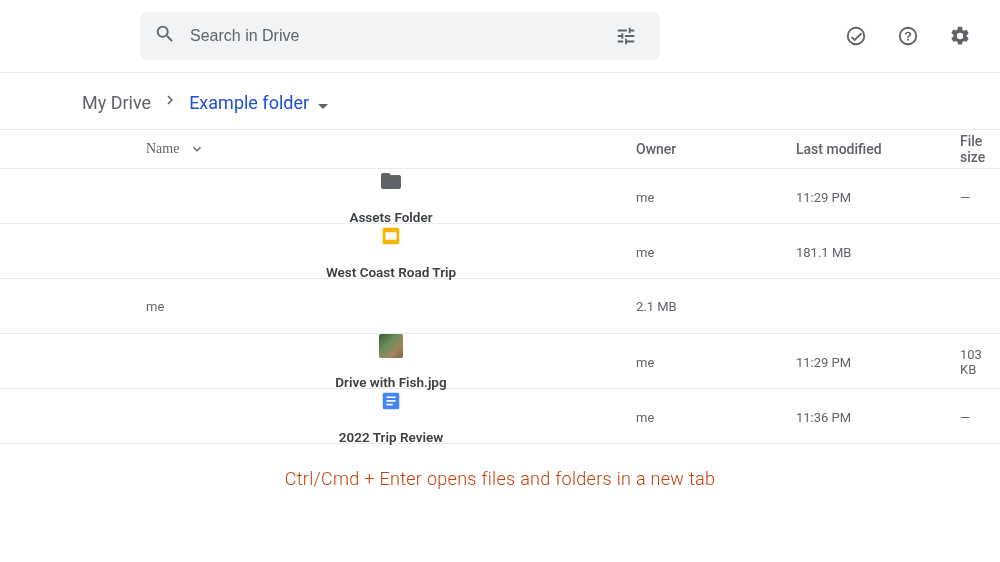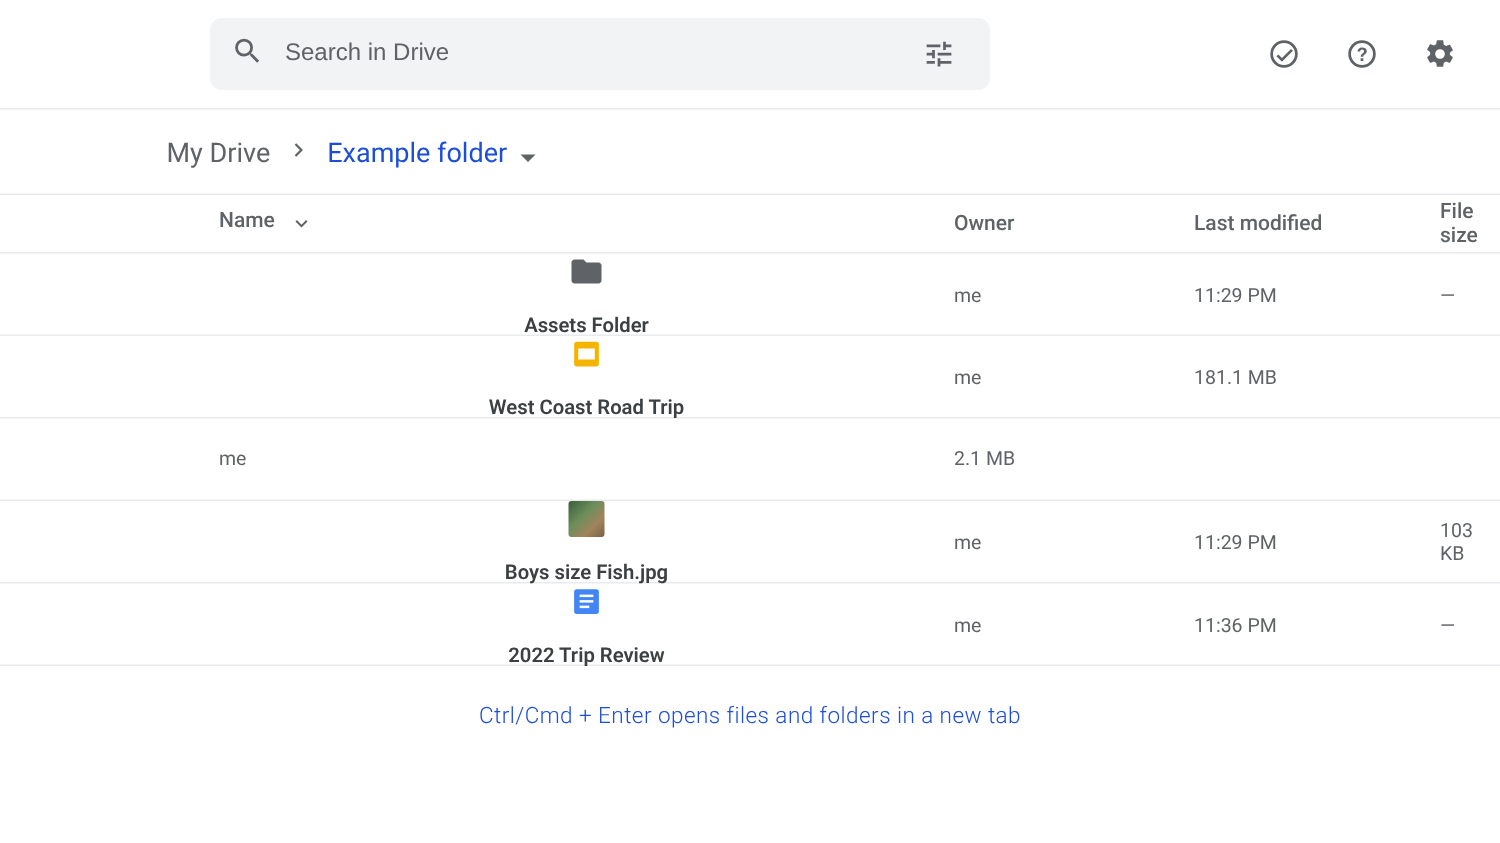--- a/index.html
+++ b/index.html
@@ -46,21 +46,21 @@
       justify-content: center;
       border-radius: 50%;
       cursor: pointer;
       color: #5f6368;
     }
     .icon-btn svg, .search-container svg { fill: #5f6368; }
     .spacer { flex: 1; }
     .breadcrumb {
       display: flex;
       align-items: center;
-      padding: 18px 20px 16px 111px;
+      padding: 18px 20px 16px 82px;
       font-size: 18px;
       gap: 10px;
       color: #5f6368;
     }
     .breadcrumb .current { color: #1d4ed8; }
     .breadcrumb-item { cursor: pointer; }
     .caret-down {
       width: 0; height: 0;
       border-left: 5px solid transparent;
       border-right: 5px solid transparent;
@@ -78,21 +78,21 @@
       padding-left: 146px;
       padding-right: 20px;
     }
     .header-row {
       height: 40px;
       font-size: 14px;
       color: #5f6368;
       font-weight: 500;
       border-top: 1px solid #e8eaed;
     }
-    .header-name { display: flex; align-items: flex-start; gap: 10px; }
+    .header-name { display: flex; align-items: center; gap: 10px; font-family: Liberation Serif, serif; }
     .file-row {
       height: 55px;
       font-size: 13px;
       color: #5f6368;
       cursor: pointer;
     }
     .file-name {
       display: flex;
       align-items: center;
       gap: 16px;
@@ -107,22 +107,22 @@
       flex-shrink: 0;
     }
     .file-name-text {
       white-space: nowrap;
       overflow: hidden;
       text-overflow: ellipsis;
       max-width: 280px;
     }
     .tip {
       text-align: center;
-      font-size: 15px;
-      color: #1d4ed8;
+      font-size: 18px;
+      color: #c2410c;
       font-weight: 300;
       padding: 24px 0;
       letter-spacing: 0.3px;
     }
     .pdf-badge {
       width: 22px; height: 22px;
       background: #ea4335;
       border-radius: 2px;
       color: #fff;
       font-size: 8px;
@@ -230,21 +230,21 @@
   <div class="file-row">
     <div>me</div>
     <div>2.1 MB</div>
   </div>
 
   <div class="file-row">
     <div class="file-name">
       <span class="file-icon">
         <span class="img-thumb"></span>
       </span>
-      <span class="file-name-text">Boys size Fish.jpg</span>
+      <span class="file-name-text">Drive with Fish.jpg</span>
     </div>
     <div>me</div>
     <div>11:29 PM</div>
     <div>103 KB</div>
   </div>
 
   <div class="file-row">
     <div class="file-name">
       <span class="file-icon">
         <svg width="22" height="22" viewBox="0 0 24 24">

